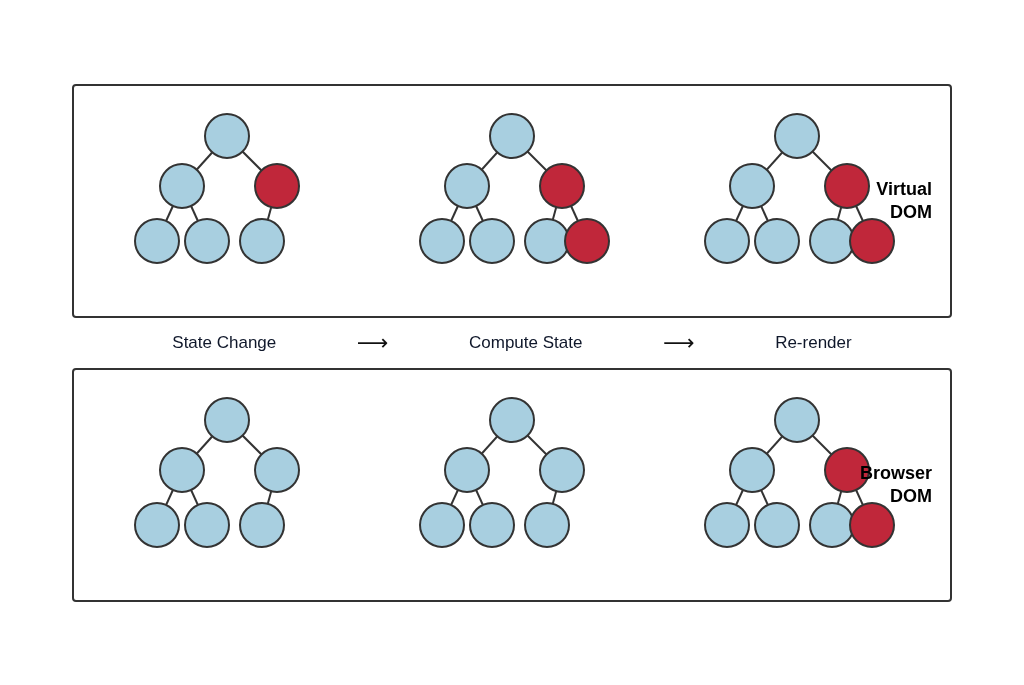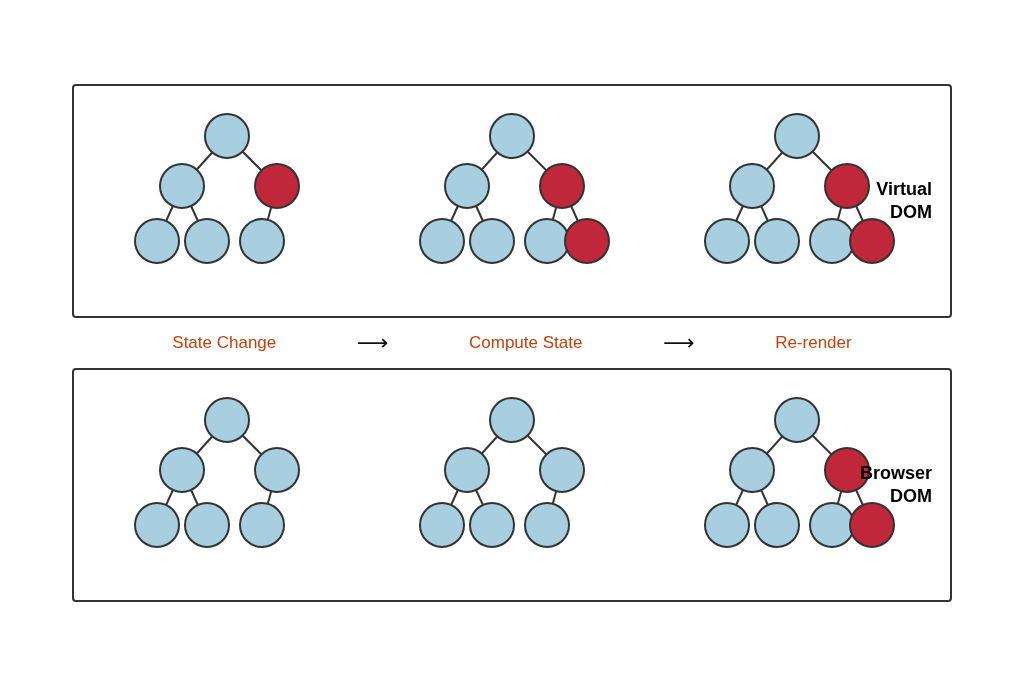--- a/index.html
+++ b/index.html
@@ -59,21 +59,21 @@
     .arrow-step {
       display: flex;
       flex-direction: row;
       align-items: center;
       gap: 10px;
       font-size: 17px;
     }
 
     .arrow-text {
       font-size: 17px;
-      color: #c2410c;
+      color: #0f172a;
     }
 
     .arrow-symbol {
       font-size: 22px;
       color: #111;
       line-height: 1;
     }
 
     
     .tree-svg {

